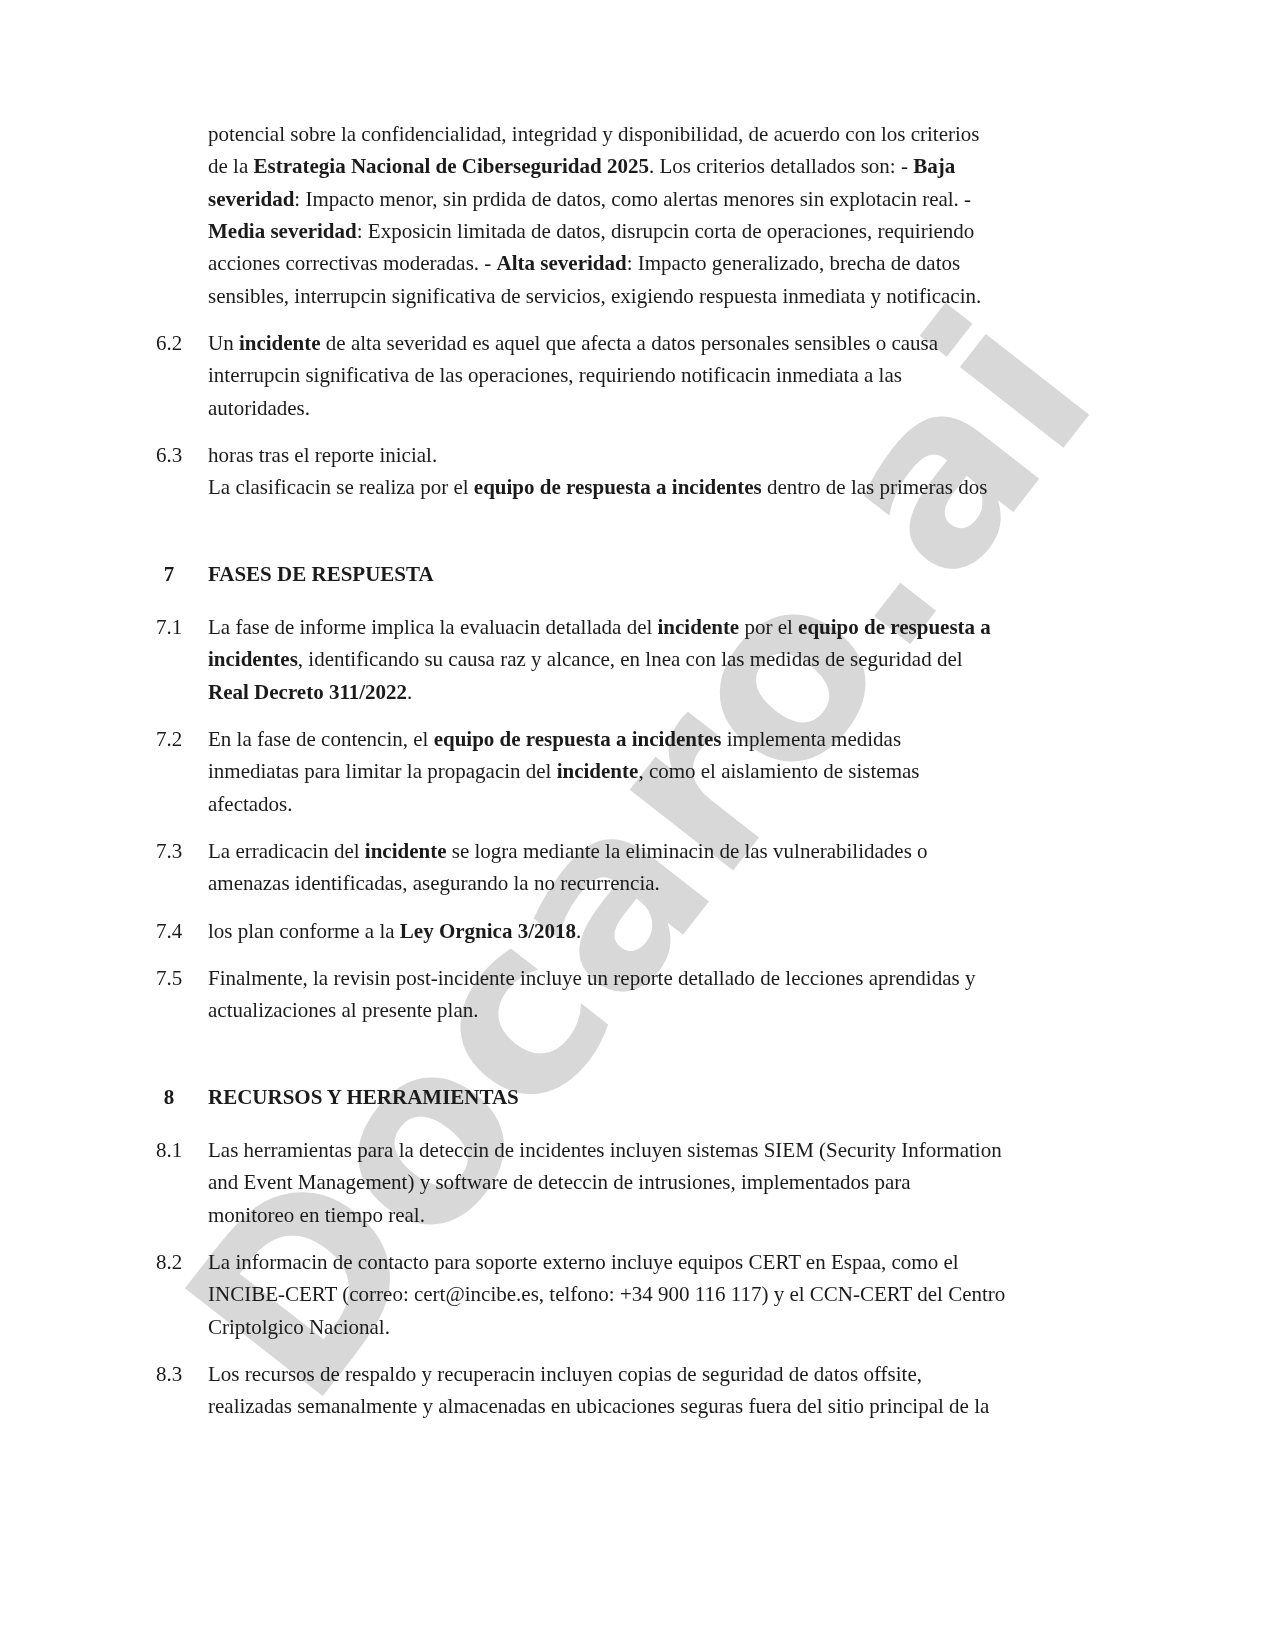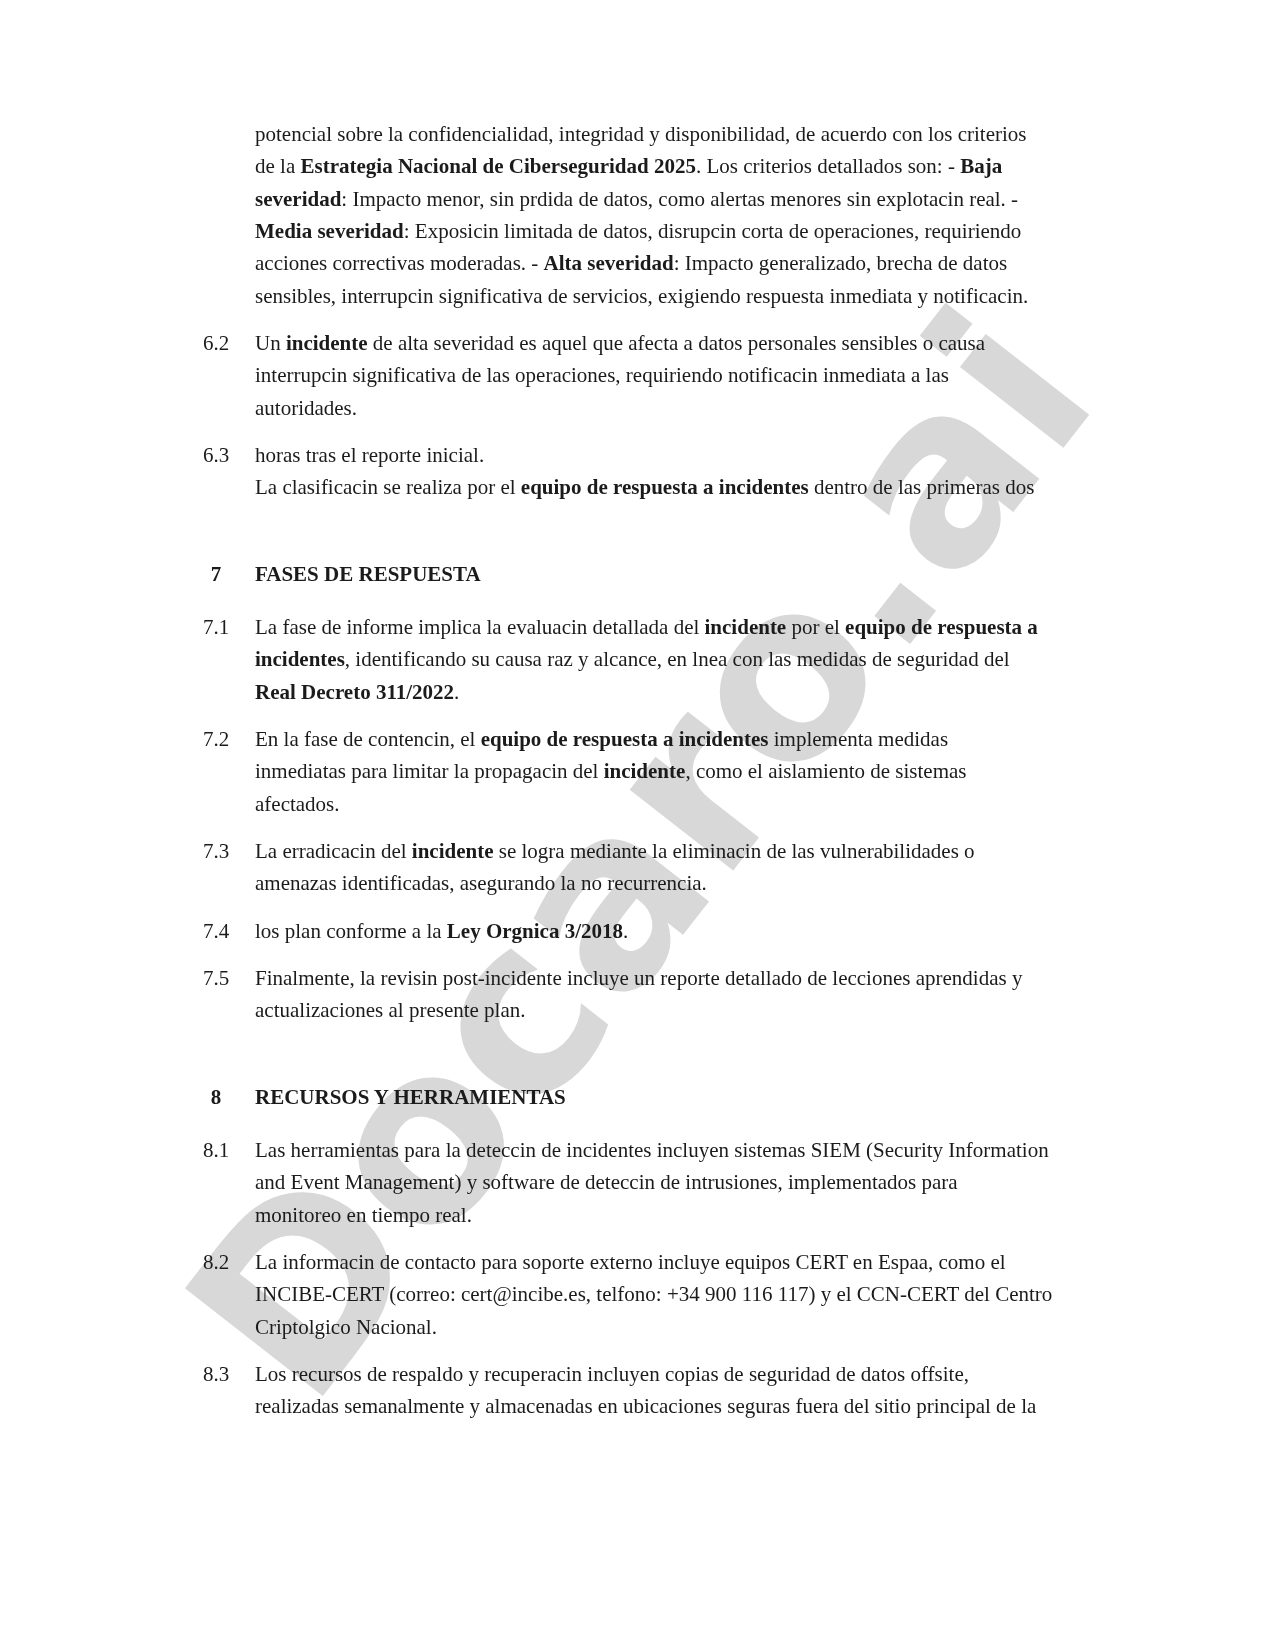--- a/index.html
+++ b/index.html
@@ -9,21 +9,21 @@
     font-family:"Liberation Serif", serif; color:#1b1b1b;
   }
   .watermark {
     position:absolute; left:640px; top:855px;
     transform:translate(-50%,-50%) rotate(-52deg);
     font-family:"DejaVu Sans", sans-serif; font-weight:bold;
     font-size:240px; white-space:nowrap; z-index:0; user-select:none;
   }
   .content {
     position:relative; z-index:1;
-    padding:118px 0 0 155px; width:940px;margin-left:47px;
+    padding:118px 0 0 155px; width:940px;
   }
   .block {
     display:flex; align-items:flex-start;
     font-size:21px; line-height:32.33px;
     margin:0 0 15px 0;
   }
   .block .num { flex:none; width:28px; text-align:center; white-space:nowrap; }
   .block .body { margin-left:25px; min-width:0; }
   .line { white-space:nowrap; }
   .b { font-weight:bold; }

